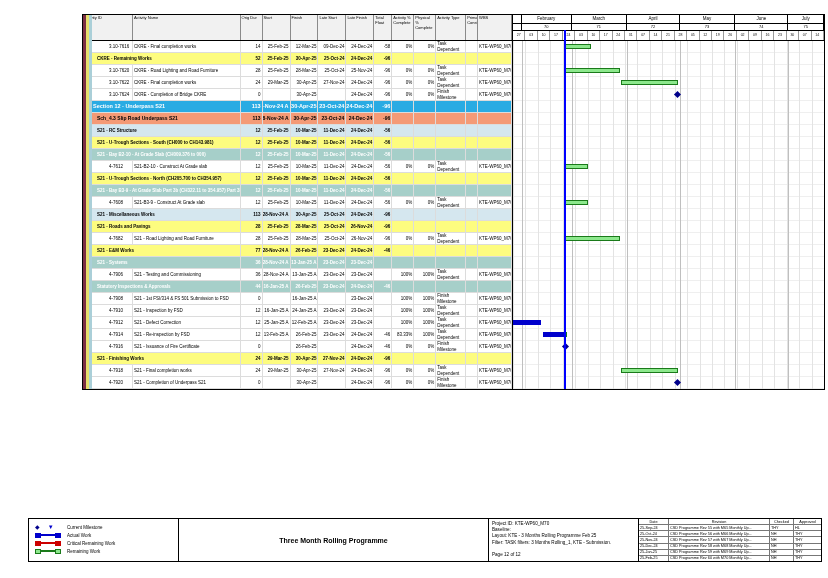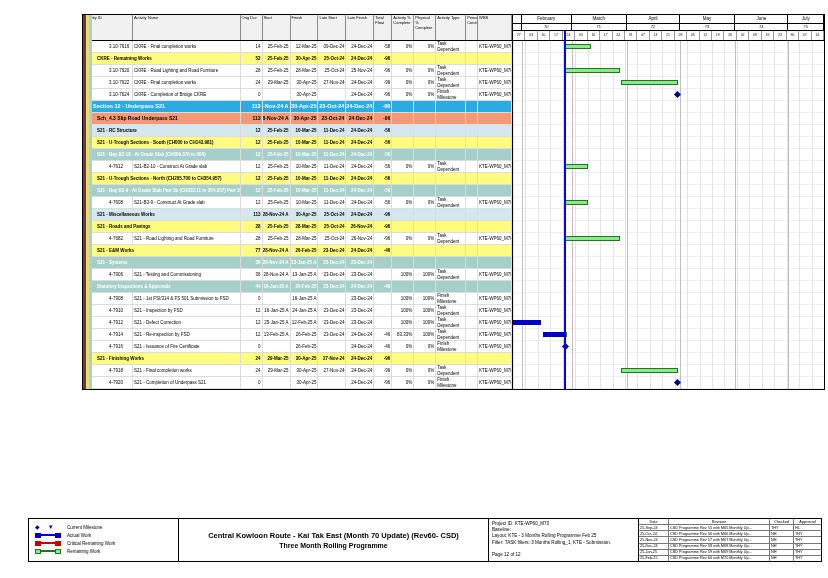--- a/index.html
+++ b/index.html
@@ -668,21 +668,20 @@
           <div class="lbar remaining">
             <div class="cap"></div>
             <div class="mid"></div>
             <div class="cap"></div>
           </div>
         </div>
         <div class="legend-label">Remaining Work</div>
       </div>
     </div>
   <div class="f-title">
-    <div class="t1">Central Kowloon Route - Kai Tak East (Month 70 Update) (Rev60- CSD)</div>
     <div class="t2">Three Month Rolling Programme</div>
   </div>
   <div class="f-info">
     <div>Project ID: KTE-WP60_M70</div>
     <div>Baseline:</div>
     <div>Layout: KTE - 3 Months Rolling Programme Feb 25</div>
     <div>Filter: TASK filters: 3 Months Rolling_1, KTE - Submission.</div>
     <div class="f-page">Page 12 of 12</div>
   </div>
   <div class="f-rev" id="rev-table">

